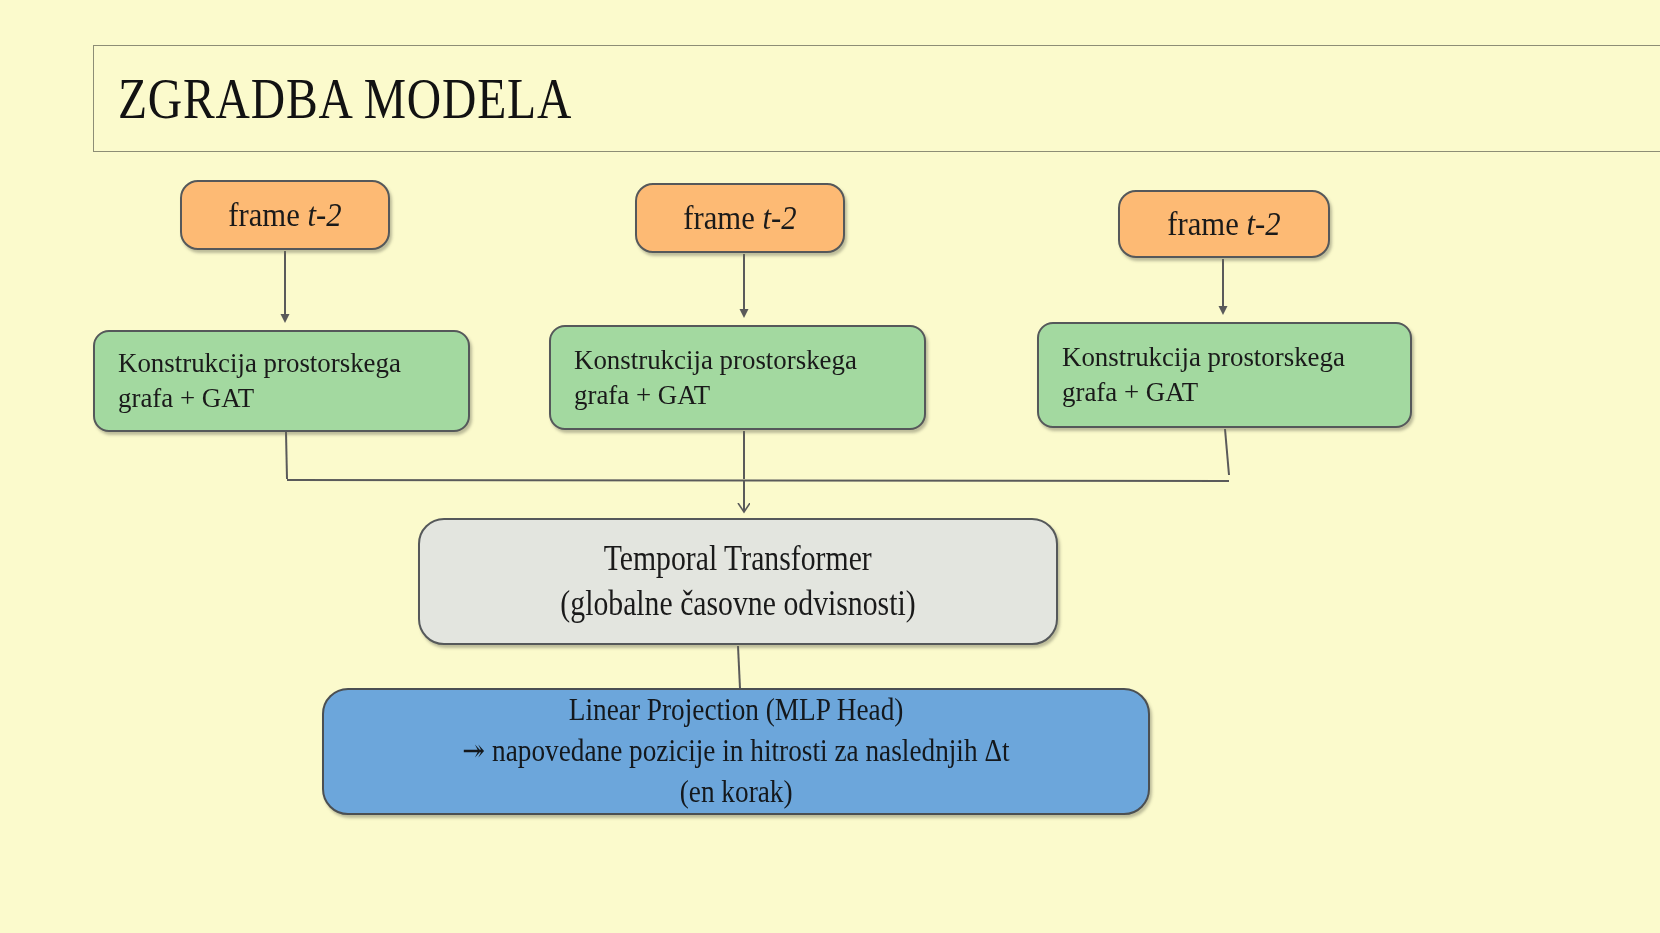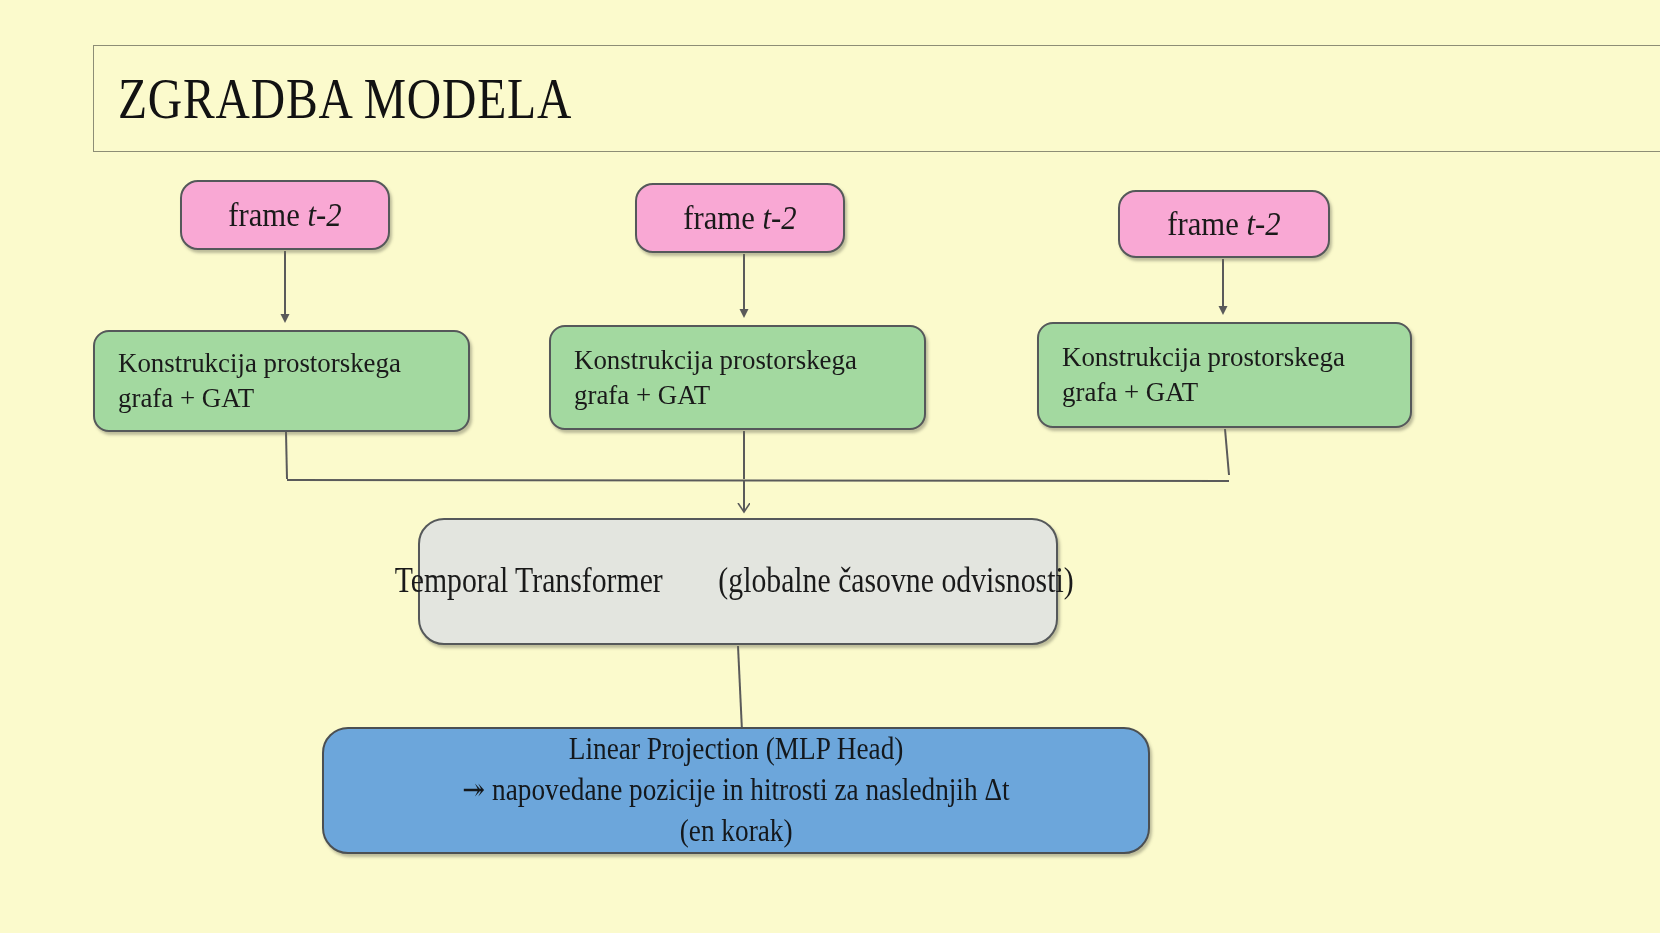--- a/index.html
+++ b/index.html
@@ -19,21 +19,21 @@
     transform:scaleX(0.82);transform-origin:0 50%;white-space:nowrap;
   }
   
   .node{
     position:absolute;box-sizing:border-box;
     border:2px solid #55585A;
     box-shadow:2px 3px 3px rgba(110,110,90,0.45);
   }
   
   .frame-box{
-    background:#f9a8d4;border-radius:18px;
+    background:#fdba74;border-radius:18px;
     display:flex;align-items:center;justify-content:center;
   }
   .frame-box .txt{
     font-size:33px;transform:scaleX(0.93);transform-origin:50% 50%;white-space:nowrap;
   }
   .frame-box .var{font-style:italic;}
   .fb1{left:180px;top:180px;width:210px;height:70px;}
   .fb2{left:635px;top:183px;width:210px;height:70px;}
   .fb3{left:1118px;top:190px;width:212px;height:68px;}
   
@@ -45,30 +45,30 @@
   .spatial-box .line{
     font-size:28px;line-height:1.24;transform:scaleX(0.96);transform-origin:0 50%;white-space:nowrap;
   }
   .sb1{left:93px;top:330px;width:377px;height:102px;}
   .sb2{left:549px;top:325px;width:377px;height:105px;}
   .sb3{left:1037px;top:322px;width:375px;height:106px;}
   
   .temporal-box{
     left:418px;top:518px;width:640px;height:127px;
     background:#E3E5DF;border-radius:26px;
-    display:flex;flex-direction:row;justify-content:center;align-items:center;
+    display:flex;flex-direction:column;justify-content:center;align-items:center;
   }
   .temporal-box .line{
     font-size:35px;line-height:1.26;transform:scaleX(0.85);transform-origin:50% 50%;white-space:nowrap;
   }
   
   .projection-box{
     left:322px;top:688px;width:828px;height:127px;
     background:#6CA6DB;border-radius:26px;border-color:#4B4F52;
-    display:flex;flex-direction:column;justify-content:center;align-items:center;margin-top:39px;
+    display:flex;flex-direction:column;justify-content:center;align-items:center;
   }
   .projection-box .line{
     font-size:31px;line-height:1.32;transform:scaleX(0.88);transform-origin:50% 50%;white-space:nowrap;
     color:#14181C;
   }
   
   .connectors{position:absolute;left:0;top:0;width:1660px;height:933px;pointer-events:none;}
 </style>
 </head>
 <body>

